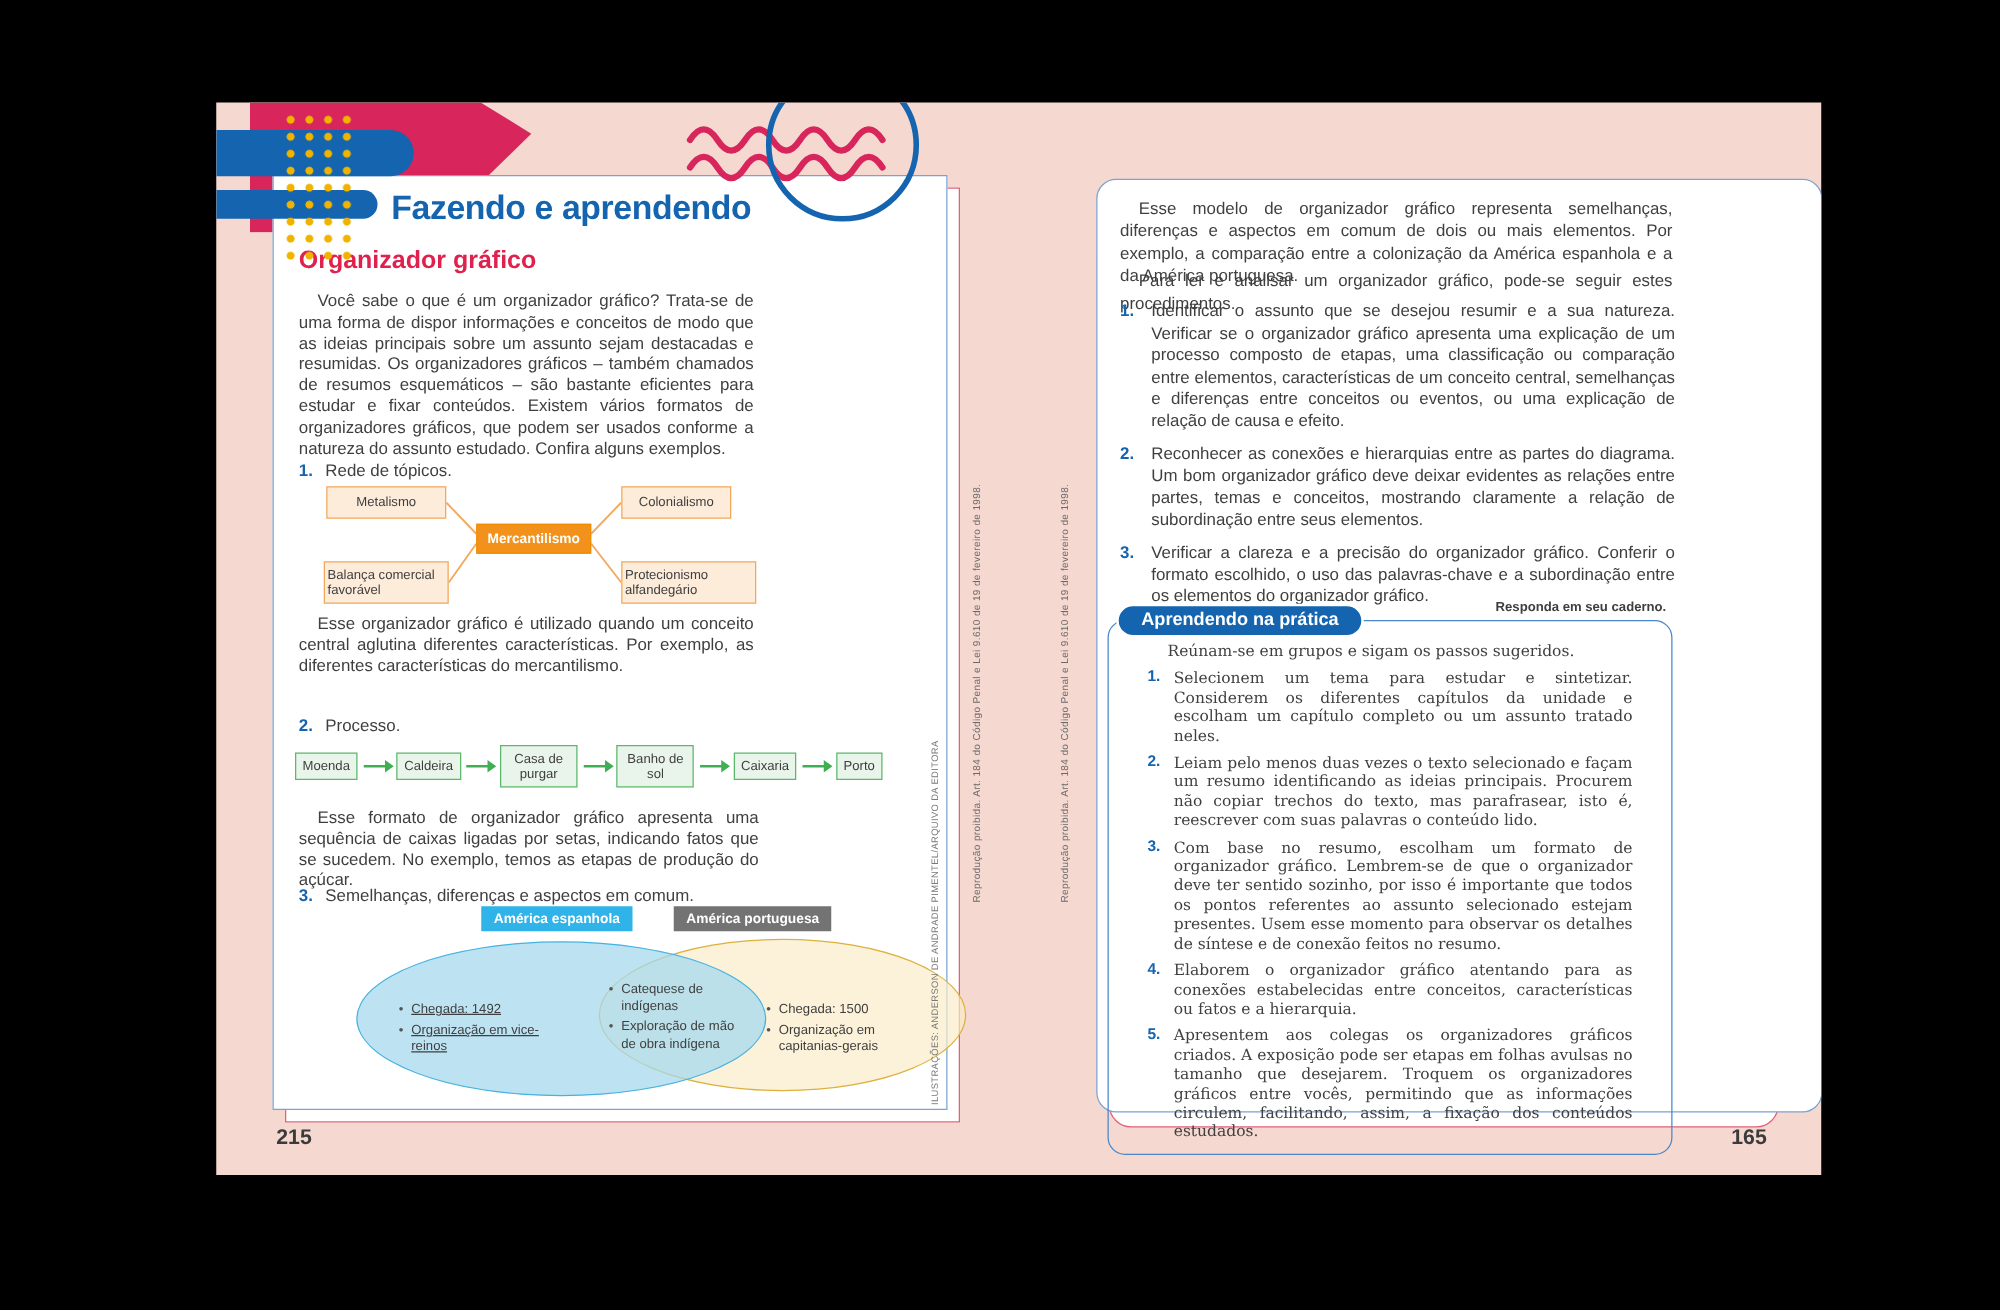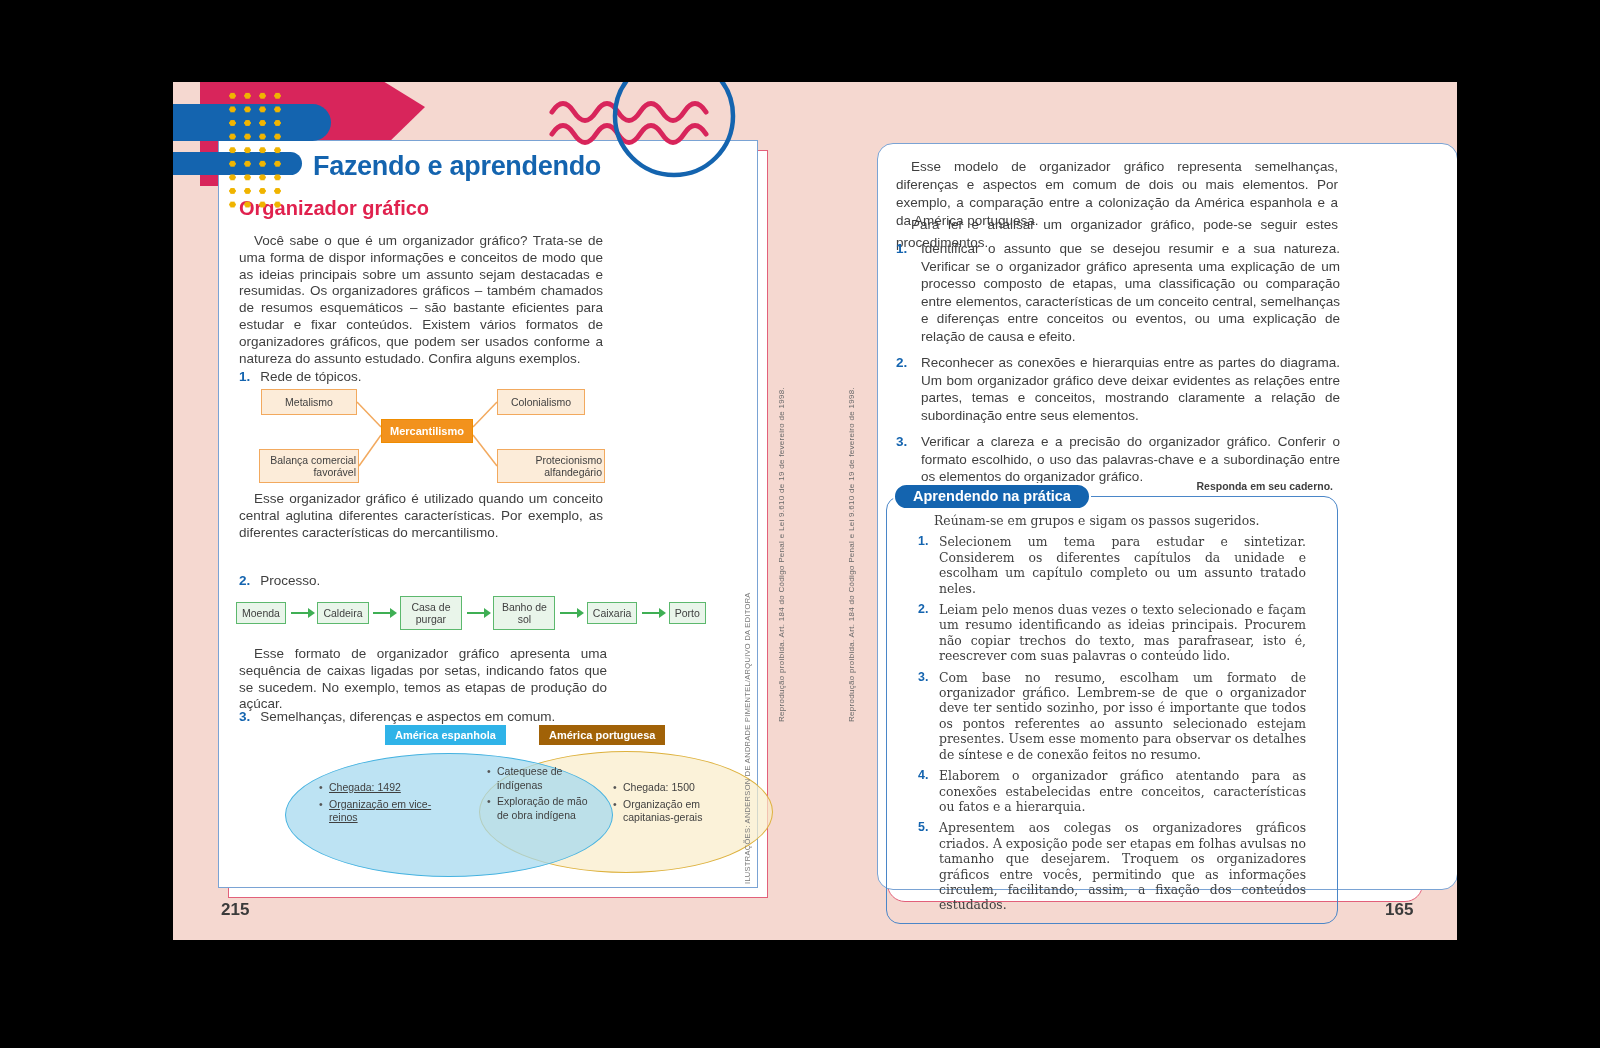--- a/index.html
+++ b/index.html
@@ -42,46 +42,46 @@
   .p-intro{left:20px;top:92px;width:364px;}
   .p-cap1{left:20px;top:350px;width:364px;}
   .p-cap2{left:20px;top:505px;width:368px;}
   .exrow{position:absolute;left:20px;display:flex;gap:10px;font-size:13.5px;}
   .ex1{top:228px;} .ex2{top:432px;} .ex3{top:568px;}
   .bluenum{color:#1464af;font-weight:bold;}
 
   
   .net{position:absolute;left:20px;top:246px;width:500px;height:98px;}
   .nbox{position:absolute;background:#fcecd9;border:1.5px solid #f2a95e;font-size:10.5px;line-height:12.5px;
-        display:flex;align-items:center;justify-content:center;text-align:right;padding:2px;}
+        display:flex;align-items:center;justify-content:center;text-align:left;padding:2px;}
   .nb-tl{left:22px;top:2px;width:96px;height:26px;}
   .nb-tr{left:258px;top:2px;width:88px;height:26px;}
   .nb-bl{left:20px;top:62px;width:100px;height:34px;}
   .nb-br{left:258px;top:62px;width:108px;height:34px;}
   .nb-c{left:142px;top:32px;width:92px;height:24px;background:#f2921d;border:1.5px solid #ef8c00;
         color:#fff;font-weight:bold;font-size:11px;}
   .netlines{position:absolute;left:0;top:0;}
 
   
   .proc{position:absolute;left:17px;top:455px;width:470px;display:flex;align-items:center;justify-content:space-between;}
   .pbox{background:#e9f5ea;border:1.5px solid #5cb86d;padding:4px 5px;font-size:10.5px;line-height:12px;
         text-align:center;max-width:62px;}
   .parrow{flex:0 0 22px;height:2px;background:#3faf54;position:relative;margin:0 3px;}
   .parrow::after{content:"";position:absolute;right:-2px;top:-4px;border-left:7px solid #3faf54;
         border-top:5px solid transparent;border-bottom:5px solid transparent;}
 
   
   .venn{position:absolute;left:28px;top:584px;width:505px;height:156px;}
   .vlabel{position:absolute;top:0;color:#fff;font-weight:bold;font-size:11px;padding:4px 10px;z-index:3;}
   .vl-es{left:138px;background:#2fb3e8;}
-  .vl-pt{left:292px;background:#a16207;text-align:center;}
+  .vl-pt{left:292px;background:#737373;text-align:center;}
   .vell{position:absolute;border-radius:50%;}
   .v-blue{left:38px;top:28px;width:328px;height:124px;background:rgba(164,216,238,.72);border:1.5px solid #45b2e0;z-index:2;}
   .v-yellow{left:232px;top:26px;width:294px;height:122px;background:rgba(249,236,201,.7);border:1.5px solid #ddb13d;z-index:1;}
-  .vlist{position:absolute;z-index:4;font-size:10.5px;line-height:13.5px;}
+  .vlist{position:absolute;z-index:4;font-size:10.5px;line-height:13.5px;margin-top:20px;}
   .vlist div{position:relative;padding-left:10px;margin-bottom:3px;}
   .vlist div::before{content:"•";position:absolute;left:0;color:#555;}
   .vls{left:72px;top:56px;width:118px;text-decoration:underline;}
   .vlm{left:240px;top:40px;width:104px;}
   .vlp{left:366px;top:56px;width:124px;}
 
   
   .rp{position:absolute;text-align:justify;font-size:13.5px;line-height:18px;text-indent:15px;}
   .rp1{left:18px;top:14px;width:442px;}
   .rp2{left:18px;top:72px;width:442px;}

